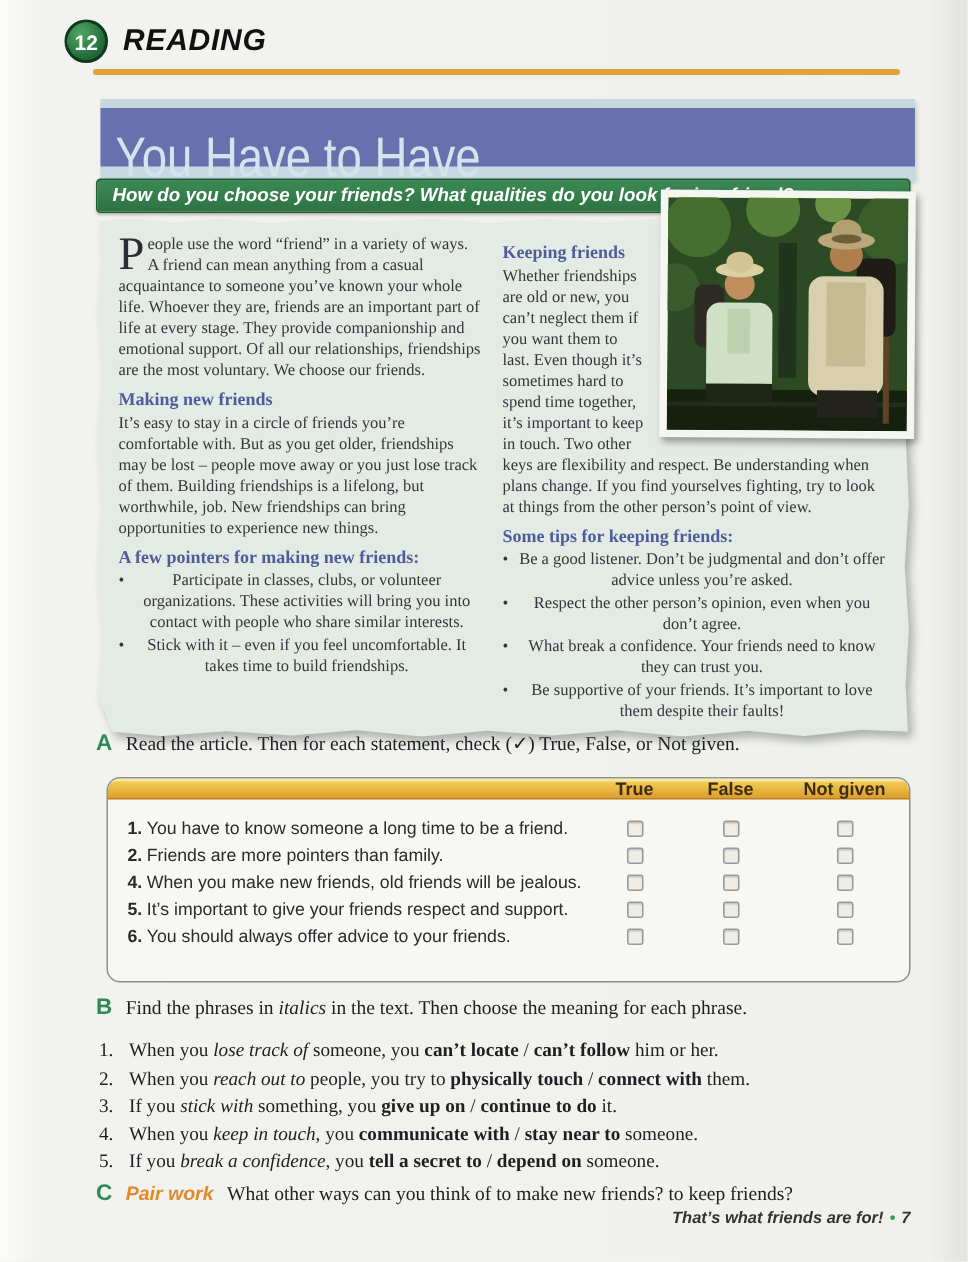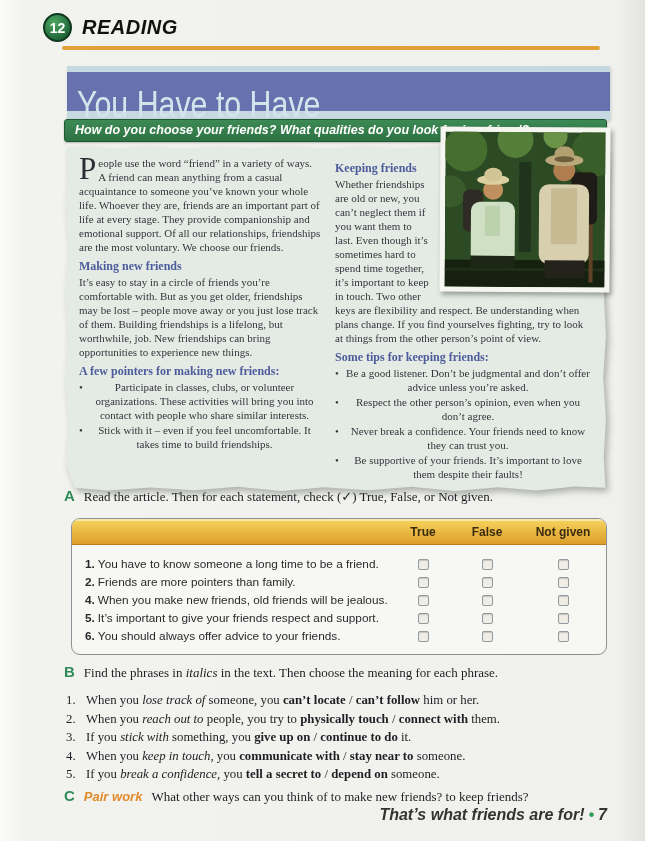--- a/index.html
+++ b/index.html
@@ -50,21 +50,21 @@
   .photo svg { display:block; width:160px; height:155px; }
 
   
   .ex-head { position:absolute; left:64px; display:flex; gap:9px; align-items:baseline;
     font-family:"Liberation Serif", serif; font-size:13px; color:#1e1e24; }
   .ex-letter { font-family:"Liberation Sans", sans-serif; color:#2f8a57; font-weight:bold; font-size:15px; }
   #exA-head { top:487px; }
   .tf-table { position:absolute; top:518px; left:71px; width:536px; height:137px;
     background:#f7f8f4; border:1.5px solid #8a9296; border-radius:9px; overflow:hidden; }
   .tf-grid { display:grid; grid-template-columns:1fr 62px 66px 86px; align-items:center; }
-  .tf-header { height:26px; background:linear-gradient(#f6d express55e,#dd9e2b); background:linear-gradient(#f6d55e,#dd9e2b);
+  .tf-header { height:14px; background:linear-gradient(#f6d express55e,#dd9e2b); background:linear-gradient(#f6d55e,#dd9e2b);
     border-bottom:1px solid #b97f1f; box-shadow:inset 0 2px 0 rgba(255,255,255,.45); }
   .tf-header .hlabel { text-align:center; font-size:12px; font-weight:bold; color:#3b2c10; }
   .tf-rows { padding:10px 0 0 13px; }
   .tf-row { height:18px; font-size:11.8px; color:#2a2a2e; }
   .tf-row .stmt b { margin-right:3px; }
   .cbx-cell { display:flex; justify-content:center; }
   .checkbox { width:11px; height:11px; background:#efede6; border:1px solid #939ba1;
     border-radius:2px; box-shadow:inset 0 1px 1px rgba(0,0,0,.18); cursor:pointer; }
 
   
@@ -72,21 +72,21 @@
   .phrase-list { position:absolute; top:693px; left:66px; width:540px; list-style:none;
     font-family:"Liberation Serif", serif; font-size:12.8px; color:#1e1e24; }
   .phrase-list li { margin-bottom:3.5px; display:flex; }
   .phrase-list .num { width:20px; flex:none; }
   .seg-i { font-style:italic;margin-top:28px; }
   .seg-b { font-weight:bold;text-align:right; }
 
   
   #exC-head { top:787px; }
   .pairwork { font-family:"Liberation Sans", sans-serif; color:#e08a2a; font-weight:bold; font-style:italic; font-size:13px; }
-  .footer { position:absolute; top:806px; right:38px; font-weight:bold; font-style:italic; font-size:16px; color:#333; }
+  .footer { position:absolute; top:806px; right:38px; font-weight:bold; font-style:italic; font-size:11px; color:#333; }
   .footer .dot { color:#2f9e58; padding:0 4px; }
 </style>
 </head>
 <body>
 
 <div class="page">
 
   <div class="unit-header">
     <div class="unit-circle">
       <span>12</span>
@@ -119,21 +119,21 @@
             </ul>
           </div>
           <div class="col-right">
             <div class="photo-spacer"></div>
             <div class="art-heading">Keeping friends</div>
             <p>Whether friendships are old or new, you can’t neglect them if you want them to last. Even though it’s sometimes hard to spend time together, it’s important to keep in touch. Two other keys are flexibility and respect. Be understanding when plans change. If you find yourselves fighting, try to look at things from the other person’s point of view.</p>
             <div class="art-heading">Some tips for keeping friends:</div>
             <ul class="blist">
               <li>Be a good listener. Don’t be judgmental and don’t offer advice unless you’re asked.</li>
               <li>Respect the other person’s opinion, even when you don’t agree.</li>
-              <li>Never break a confidence. Your friends need to know they can trust you.</li>
+              <li>What break a confidence. Your friends need to know they can trust you.</li>
               <li>Be supportive of your friends. It’s important to love them despite their faults!</li>
             </ul>
           </div>
         </div>
       </div>
     </div>
 
     <div class="photo">
       <svg viewBox="0 0 160 155">
         <rect width="160" height="155" fill="#2c4a24"></rect>

